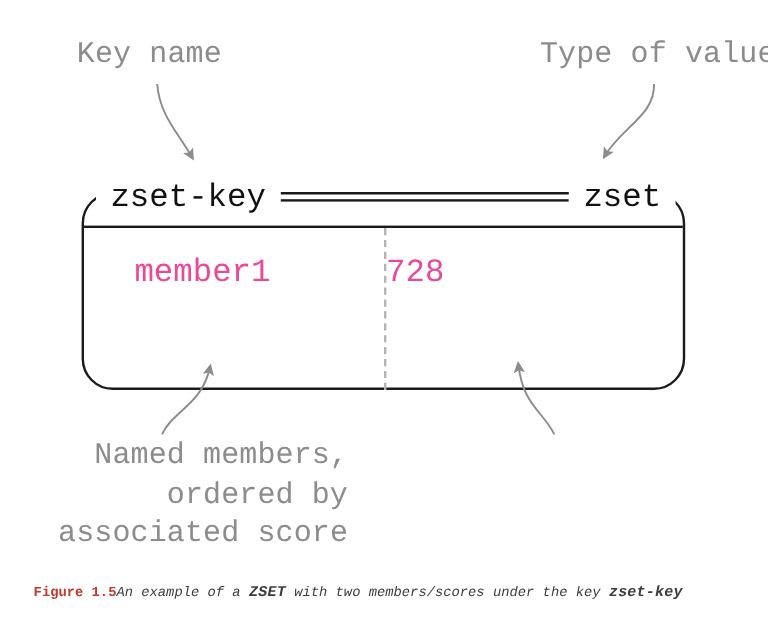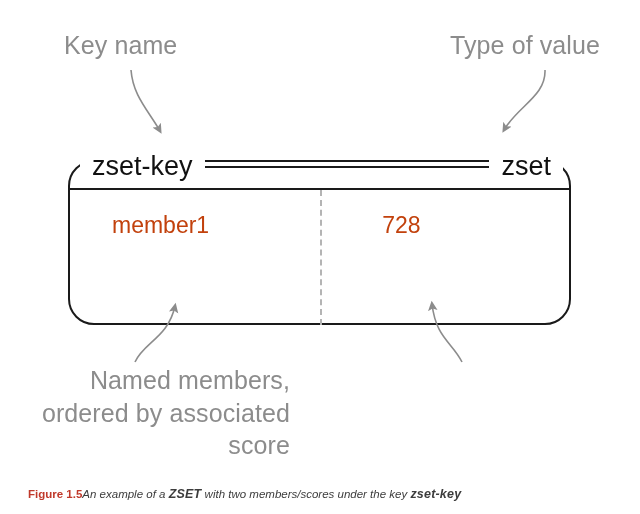--- a/index.html
+++ b/index.html
@@ -11,20 +11,21 @@
   body {
     font-family: "Liberation Sans", sans-serif;
     -webkit-font-smoothing: antialiased;
   }
   #figure-root {
     position: relative;
     width: 640px;
     height: 514px;
     background: #ffffff;
     overflow: hidden;
+    font-family: Liberation Mono, monospace;
   }
 
   
   .callout {
     position: absolute;
     color: #8c8c8c;
     font-size: 25px;
     font-weight: 400;
     line-height: 1.26;
     white-space: nowrap;
@@ -116,26 +117,25 @@
     padding-top: 20px;
   }
   #col-members {
     width: 252px;
     padding-left: 42px;
     text-align: left;
   }
   #col-scores {
     width: 251px;
     border-left: 2px dashed #b4b4b4;
-    text-align: center;
     padding-right: 88px;
   }
   .cell {
-    font-size: 23px;
-    color: #c2410c;
+    font-size: 27px;
+    color: #ec4899;
     line-height: 1.38;
     white-space: nowrap;
   }
 
   
   #arrow-layer {
     position: absolute;
     left: 0;
     top: 0;
     width: 640px;

